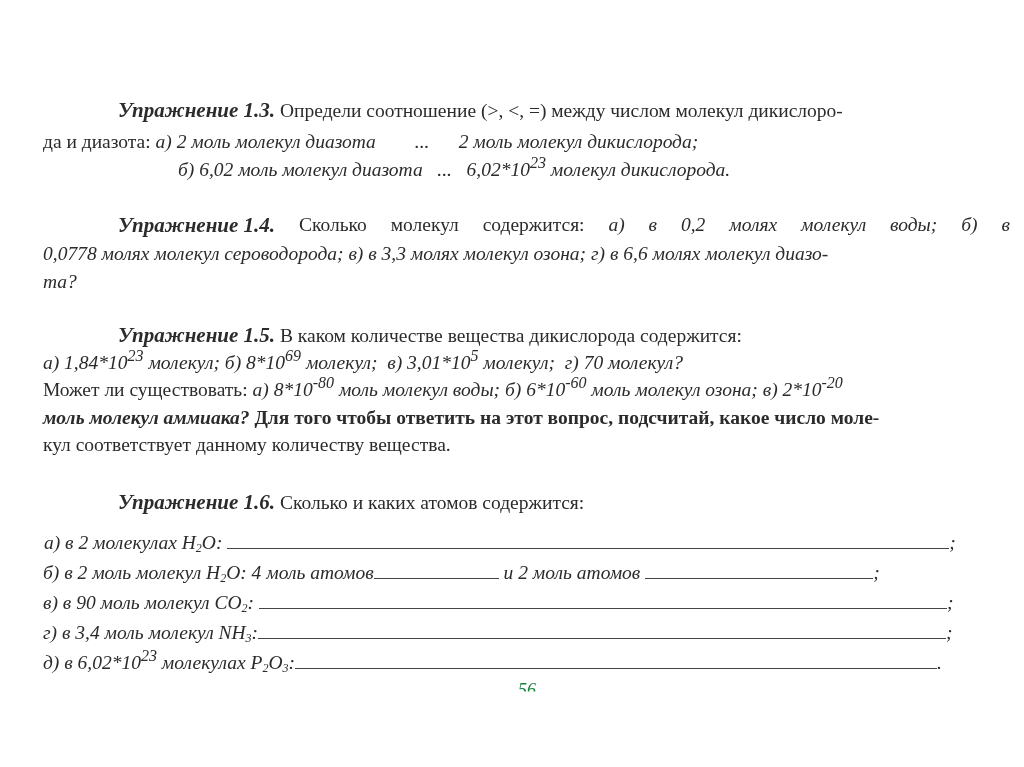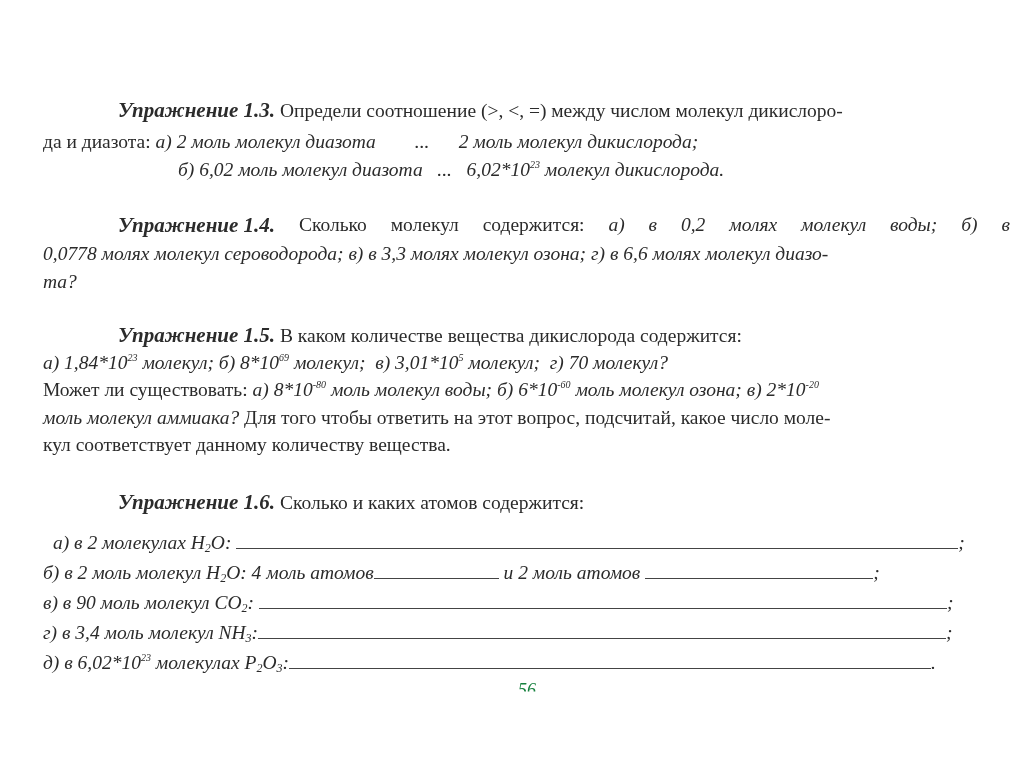--- a/index.html
+++ b/index.html
@@ -2,21 +2,21 @@
 <html><head>
   <meta charset="utf-8">
   <style>
     html, body { margin: 0; padding: 0; background: #ffffff; }
     body { width: 1024px; height: 767px; position: relative; overflow: hidden;
       font-family: "Liberation Serif", "DejaVu Serif", serif; color: #2b2b2b; }
     .page { position: absolute; left: 0; top: 0; width: 1024px; height: 740px; }
     .line { position: absolute; white-space: nowrap; font-size: 19.5px; line-height: 24px; }
     .title { font-weight: bold; font-style: italic; font-size: 21px; }
     .it { font-style: italic; }
-    sup { font-size: 10px; vertical-align: 8px; line-height: 0; font-style: italic; }
+    sup { font-size: 16px; vertical-align: 8px; line-height: 0; font-style: italic; }
     sub { font-size: 12px; vertical-align: -3px; line-height: 0; }
     .blank { display: inline-block; border-bottom: 1.5px solid #444; height: 18px; vertical-align: baseline; }
     .pageno { position: absolute; left: 518px; top: 680px; font-size: 18px; font-style: italic; color: #15803d; clip-path: inset(0 0 45% 0); }
     .justify { display: flex; justify-content: space-between; }
   </style>
 </head>
 <body>
 
 <div class="page">
 
@@ -45,29 +45,29 @@
   </div>
   <div class="line it" style="left:43px; top:242px;">0,0778 молях молекул сероводорода; в) в 3,3 молях молекул озона; г) в 6,6 молях молекул диазо-</div>
   <div class="line it" style="left:43px; top:270px;">та?</div>
 
   <div class="line" style="left:118px; top:323px;">
     <span class="title">Упражнение 1.5.</span>
     <span>В каком количестве вещества дикислорода содержится:</span>
   </div>
   <div class="line it" style="left:43px; top:351px; white-space:pre;"><span>а) 1,84*10</span><sup>23</sup><span> молекул; б) 8*10</span><sup>69</sup><span> молекул;  в) 3,01*10</span><sup>5</sup><span> молекул;  г) 70 молекул?</span></div>
   <div class="line" style="left:43px; top:378px; white-space:pre;"><span>Может ли существовать: </span><span class="it"><span>а) 8*10</span><sup>-80</sup><span> моль молекул воды; б) 6*10</span><sup>-60</sup><span> моль молекул озона; в) 2*10</span><sup>-20</sup></span></div>
-  <div class="line" style="left:43px; top:406px;"><span class="it">моль молекул аммиака?</span><span> Для того чтобы ответить на этот вопрос, подсчитай, какое число моле-</span></div>
+  <div class="line" style="left:43px; top:406px;font-weight:bold;"><span class="it">моль молекул аммиака?</span><span> Для того чтобы ответить на этот вопрос, подсчитай, какое число моле-</span></div>
   <div class="line" style="left:43px; top:433px;">кул соответствует данному количеству вещества.</div>
 
   <div class="line" style="left:118px; top:490px;">
     <span class="title">Упражнение 1.6.</span>
     <span>Сколько и каких атомов содержится:</span>
   </div>
 
-  <div class="line it" style="left:53px; top:530px;font-style:italic;">
+  <div class="line it" style="left:44px; top:530px;font-style:italic;">
     <span>а) в 2 молекулах H</span><sub>2</sub><span>O: </span><span class="blank" style="width:722px;"></span><span>;</span>
   </div>
 
   <div class="line it" style="left:43px; top:560px; white-space:pre;text-align:right;"><span>б) в 2 моль молекул H</span><sub>2</sub><span>O: 4 моль атомов</span><span class="blank" style="width:125px;"></span><span> и 2 моль атомов </span><span class="blank" style="width:228px;"></span><span>;</span></div>
 
   <div class="line it" style="left:43px; top:590px;">
     <span>в) в 90 моль молекул CO</span><sub>2</sub><span>: </span><span class="blank" style="width:688px;"></span><span>;</span>
   </div>
 
   <div class="line it" style="left:43px; top:620px;">

